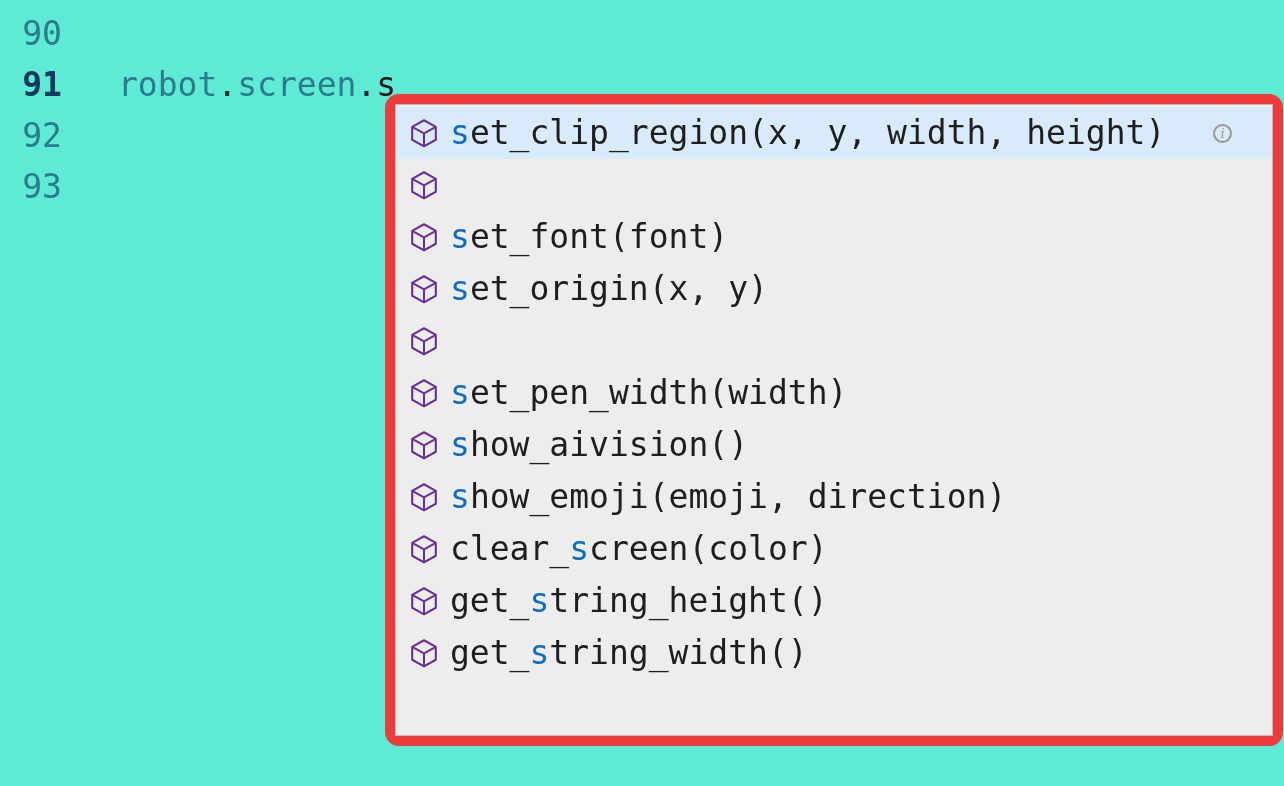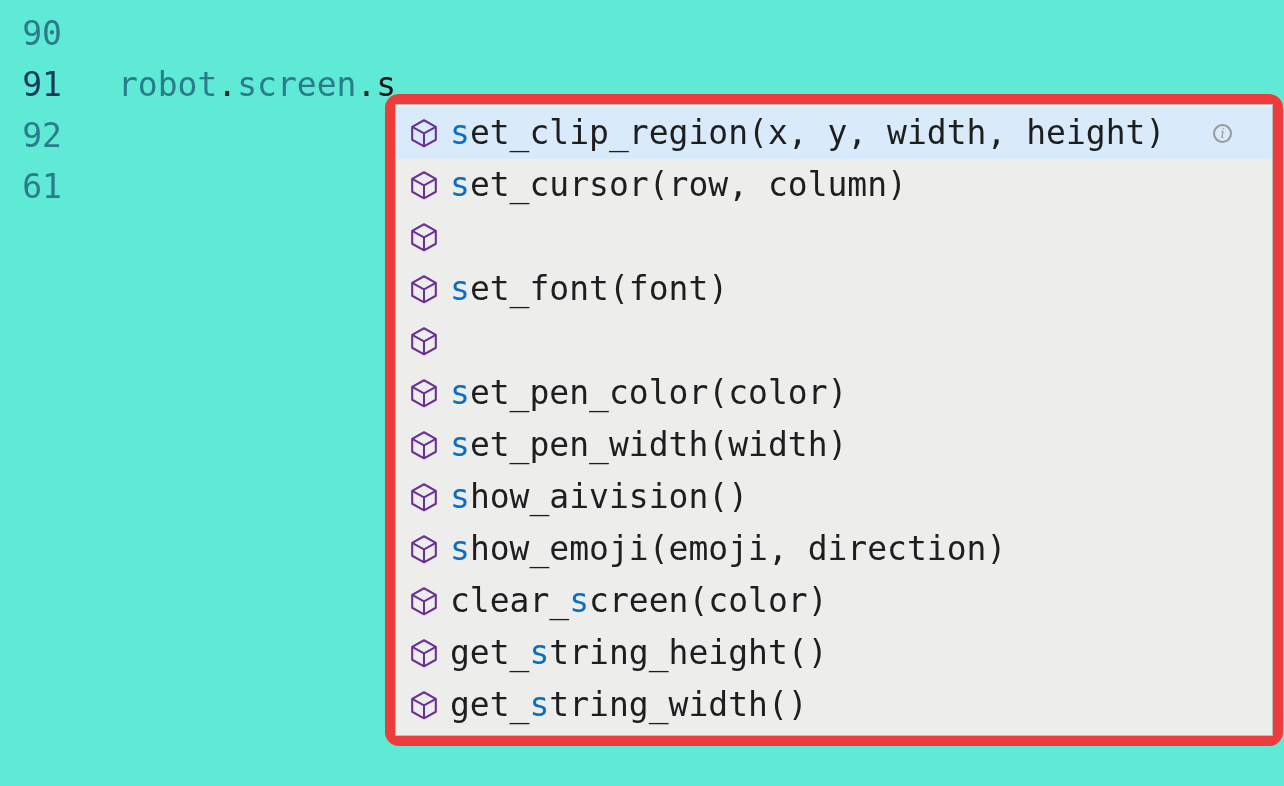--- a/index.html
+++ b/index.html
@@ -25,21 +25,21 @@
   
   .gutter { position: absolute; left: 0; top: 8px; width: 64px; }
   .line-num {
     height: 51px; line-height: 51px;
     text-align: right;
     font-size: 33px;
     color: var(--teal);
     padding-right: 2px;
     user-select: none;
   }
-  .line-num.active { color: var(--navy); font-weight: normal; }
+  .line-num.active { color: var(--navy); font-weight: bold; }
 
   
   .code-line {
     position: absolute; left: 118px; top: 59px;
     height: 51px; line-height: 51px;
     font-size: 33px; white-space: pre; text-align: center;
   }
   .tok-member { color: var(--teal); }
   .tok-punct  { color: #2b2b2b; }
   .tok-text   { color: #161616; }
@@ -91,21 +91,21 @@
 </style>
 </head>
 <body>
 
 <div class="screen">
 
   <div class="gutter">
     <div class="line-num">90</div>
     <div class="line-num active">91</div>
     <div class="line-num">92</div>
-    <div class="line-num">61</div>
+    <div class="line-num">93</div>
   </div>
 
   <div class="code-line"><span class="tok-member">robot</span><span class="tok-punct">.</span><span class="tok-member">screen</span><span class="tok-punct">.</span><span class="tok-text">s</span></div>
 
   <div class="anno-box">
     <div class="popup">
       <div>
           <div class="ac-row selected">
             <span class="cube">
               <svg viewBox="0 0 16 16" aria-hidden="true">
@@ -116,55 +116,46 @@
             <span class="ac-text"><span class="pre"></span><span class="match">s</span><span class="post">et_clip_region(x, y, width, height)</span></span>
             <span class="info-icon">i</span>
           </div>
           <div class="ac-row">
             <span class="cube">
               <svg viewBox="0 0 16 16" aria-hidden="true">
                 <path d="M8 1.2 14.3 4.7v6.9L8 15.1 1.7 11.6V4.7Z" fill="none" stroke="currentColor" stroke-width="1.1" stroke-linejoin="round"></path>
                 <path d="M1.7 4.7 8 8.2l6.3-3.5M8 8.2v6.9" fill="none" stroke="currentColor" stroke-width="1.1"></path>
               </svg>
             </span>
-            <span class="ac-text"><span class="pre"></span><span class="match">s</span><span class="post">et_cursor(row, column)</span></span>
-          </div>
-          <div class="ac-row">
-            <span class="cube">
-              <svg viewBox="0 0 16 16" aria-hidden="true">
-                <path d="M8 1.2 14.3 4.7v6.9L8 15.1 1.7 11.6V4.7Z" fill="none" stroke="currentColor" stroke-width="1.1" stroke-linejoin="round"></path>
-                <path d="M1.7 4.7 8 8.2l6.3-3.5M8 8.2v6.9" fill="none" stroke="currentColor" stroke-width="1.1"></path>
-              </svg>
-            </span>
           </div>
           <div class="ac-row">
             <span class="cube">
               <svg viewBox="0 0 16 16" aria-hidden="true">
                 <path d="M8 1.2 14.3 4.7v6.9L8 15.1 1.7 11.6V4.7Z" fill="none" stroke="currentColor" stroke-width="1.1" stroke-linejoin="round"></path>
                 <path d="M1.7 4.7 8 8.2l6.3-3.5M8 8.2v6.9" fill="none" stroke="currentColor" stroke-width="1.1"></path>
               </svg>
             </span>
             <span class="ac-text"><span class="pre"></span><span class="match">s</span><span class="post">et_font(font)</span></span>
           </div>
           <div class="ac-row">
             <span class="cube">
               <svg viewBox="0 0 16 16" aria-hidden="true">
                 <path d="M8 1.2 14.3 4.7v6.9L8 15.1 1.7 11.6V4.7Z" fill="none" stroke="currentColor" stroke-width="1.1" stroke-linejoin="round"></path>
                 <path d="M1.7 4.7 8 8.2l6.3-3.5M8 8.2v6.9" fill="none" stroke="currentColor" stroke-width="1.1"></path>
               </svg>
             </span>
-          </div>
-          <div class="ac-row">
-            <span class="cube">
-              <svg viewBox="0 0 16 16" aria-hidden="true">
-                <path d="M8 1.2 14.3 4.7v6.9L8 15.1 1.7 11.6V4.7Z" fill="none" stroke="currentColor" stroke-width="1.1" stroke-linejoin="round"></path>
-                <path d="M1.7 4.7 8 8.2l6.3-3.5M8 8.2v6.9" fill="none" stroke="currentColor" stroke-width="1.1"></path>
-              </svg>
-            </span>
-            <span class="ac-text"><span class="pre"></span><span class="match">s</span><span class="post">et_pen_color(color)</span></span>
+            <span class="ac-text"><span class="pre"></span><span class="match">s</span><span class="post">et_origin(x, y)</span></span>
+          </div>
+          <div class="ac-row">
+            <span class="cube">
+              <svg viewBox="0 0 16 16" aria-hidden="true">
+                <path d="M8 1.2 14.3 4.7v6.9L8 15.1 1.7 11.6V4.7Z" fill="none" stroke="currentColor" stroke-width="1.1" stroke-linejoin="round"></path>
+                <path d="M1.7 4.7 8 8.2l6.3-3.5M8 8.2v6.9" fill="none" stroke="currentColor" stroke-width="1.1"></path>
+              </svg>
+            </span>
           </div>
           <div class="ac-row">
             <span class="cube">
               <svg viewBox="0 0 16 16" aria-hidden="true">
                 <path d="M8 1.2 14.3 4.7v6.9L8 15.1 1.7 11.6V4.7Z" fill="none" stroke="currentColor" stroke-width="1.1" stroke-linejoin="round"></path>
                 <path d="M1.7 4.7 8 8.2l6.3-3.5M8 8.2v6.9" fill="none" stroke="currentColor" stroke-width="1.1"></path>
               </svg>
             </span>
             <span class="ac-text"><span class="pre"></span><span class="match">s</span><span class="post">et_pen_width(width)</span></span>
           </div>

